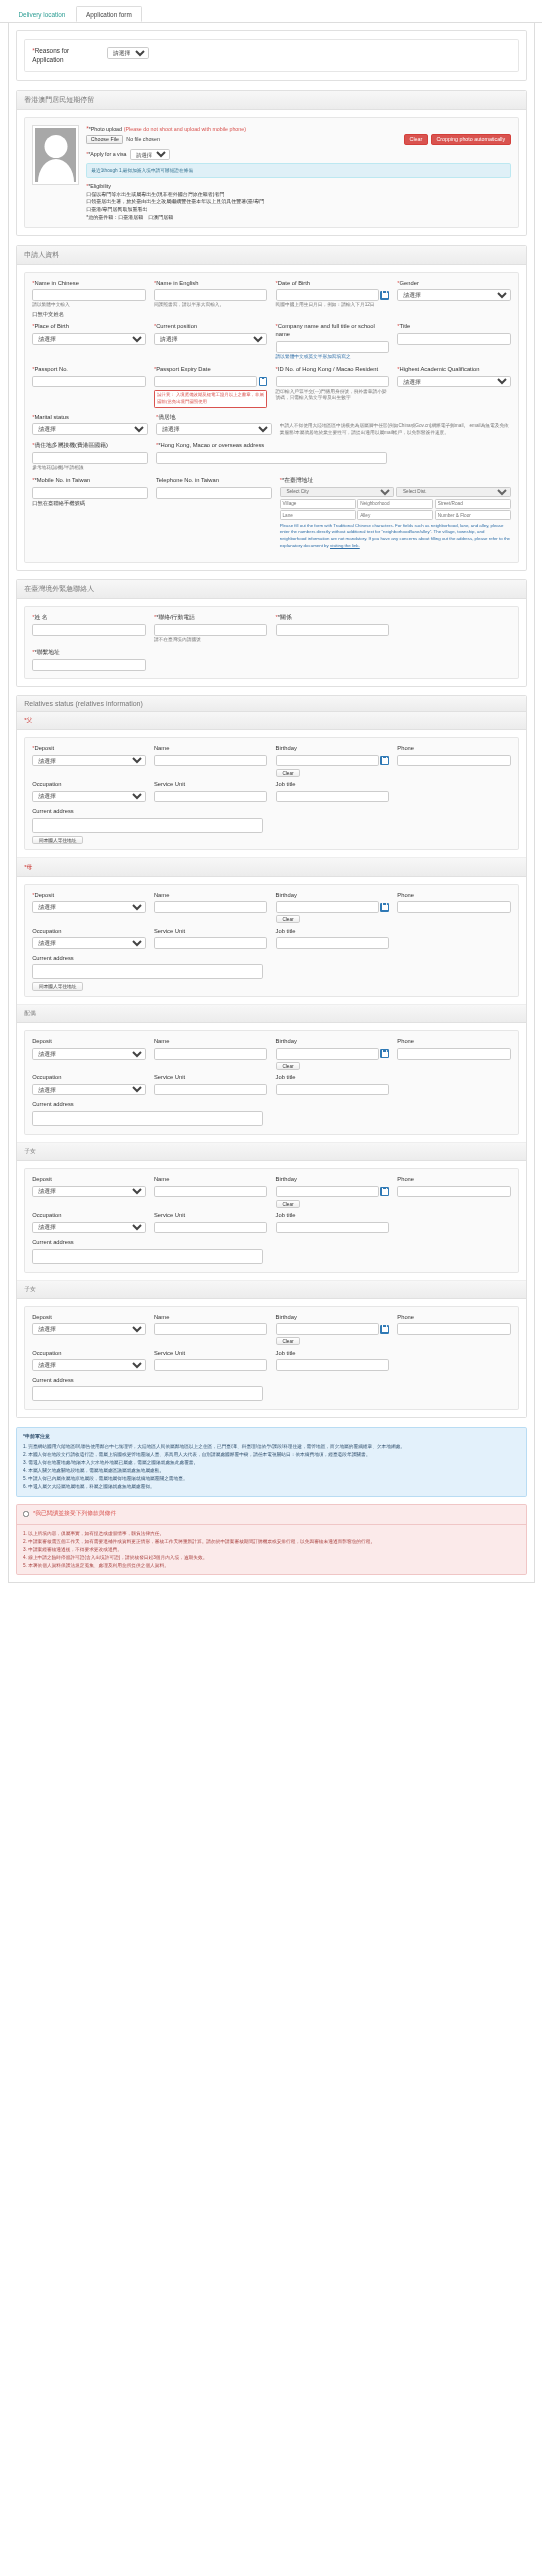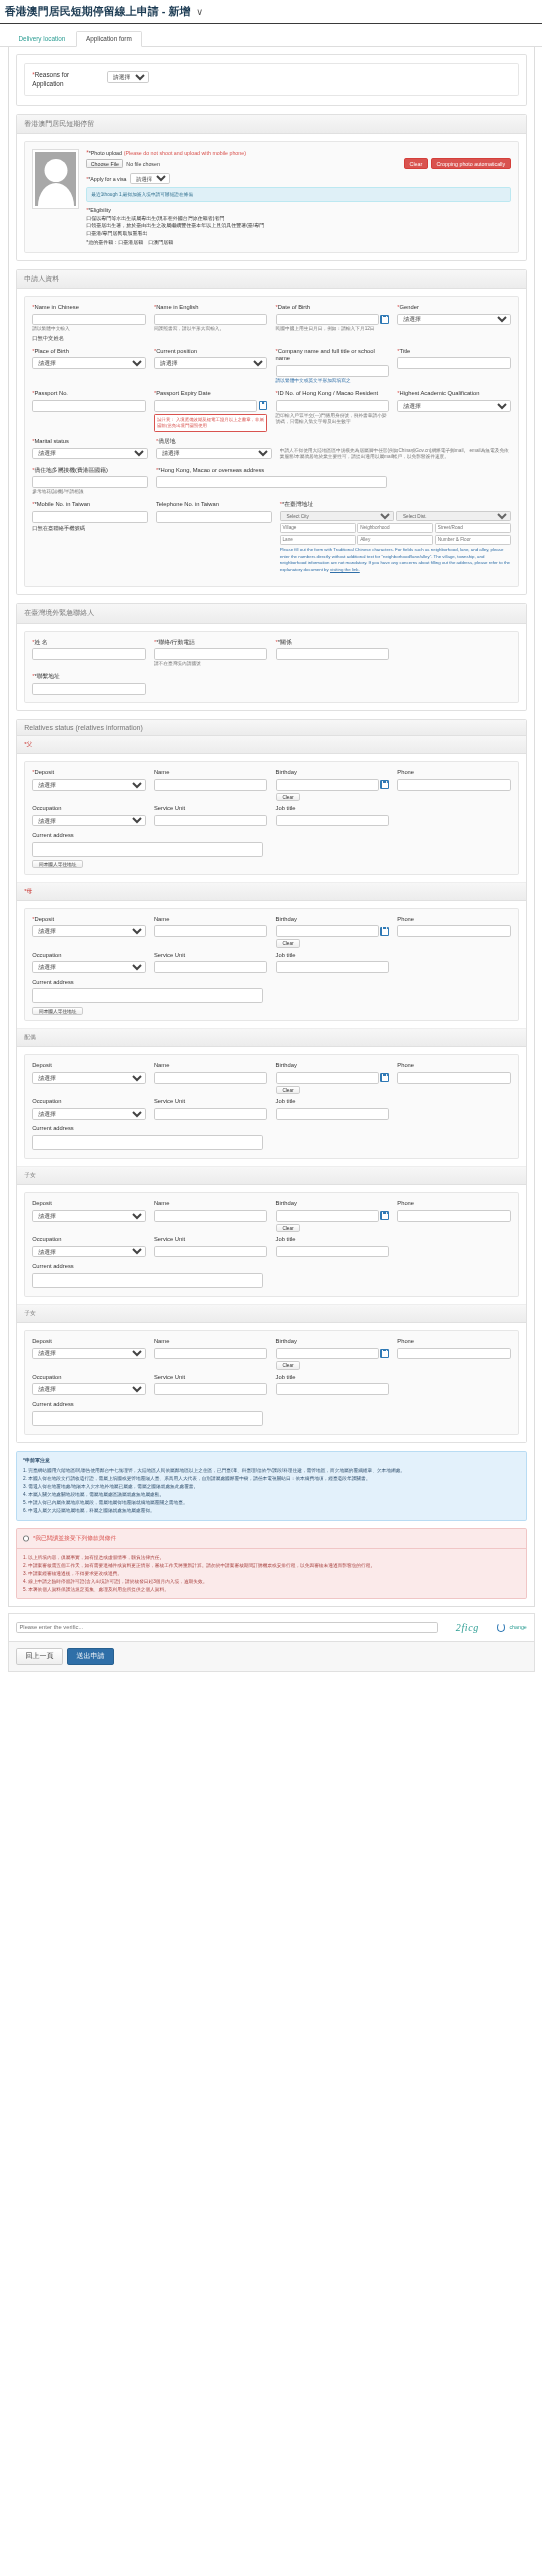--- a/index.html
+++ b/index.html
@@ -287,24 +287,20 @@
   .btn-bar {
     border:0.6px solid #e0e0e0; background:#f7f7f7;
     padding:5.8px 7px; display:flex; gap:4.7px;
   }
 </style>
 </head>
 <body>
 
 <div class="page">
 
-  <div class="title-bar">
-    <span>香港澳門居民短期停留線上申請 - 新增</span>
-    <span class="chev">∨</span>
-  </div>
 
   <div class="tabs">
     <div class="tab">Delivery location</div>
     <div class="tab active">Application form</div>
   </div>
 
   <div class="outer">
 
     <div class="panel">
       <div class="panel-body" style="padding:8.2px 7px;">
@@ -852,27 +848,15 @@
         <div>1. 以上所填內容，俱屬事實，如有捏造或虛假情事，願負法律責任。</div>
         <div>2. 申請案審核需五個工作天，如有需要退補件或資料更正情形，審核工作天將重新計算。請勿於申請案審核期間訂購機票或安排行程，以免因審核未通過而影響您的行程。</div>
         <div>3. 申請案經審核通過後，不得要求更改或退費。</div>
         <div>4. 線上申請之臨時停留許可證(含入出境許可證)，請於核發日起3個月內入境，逾期失效。</div>
         <div>5. 本署依個人資料保護法規定蒐集、處理及利用您所提供之個人資料。</div>
       </div>
     </div>
 
   </div>
 
-  <div style="margin:5.8px 8.2px 0 8.2px;">
-    <div class="captcha-row">
-      <input class="captcha-input" type="text" placeholder="Please enter the verific..." style="">
-      <div class="captcha-img">2ficg</div>
-      <span class="refresh-ic"></span>
-      <span class="refresh-lbl">change</span>
-    </div>
-    <div class="btn-bar">
-      <button class="btn-default">回上一頁</button>
-      <button class="btn-primary">送出申請</button>
-    </div>
-  </div>
 
 </div>
 
 
 </body></html>

